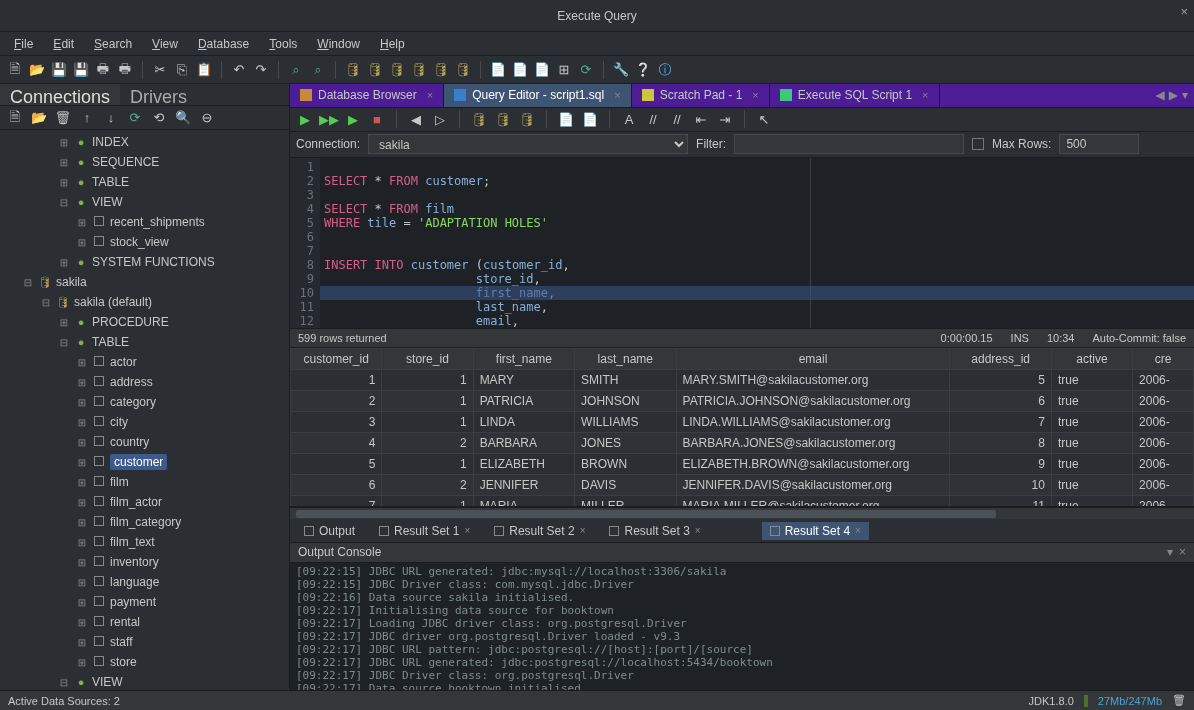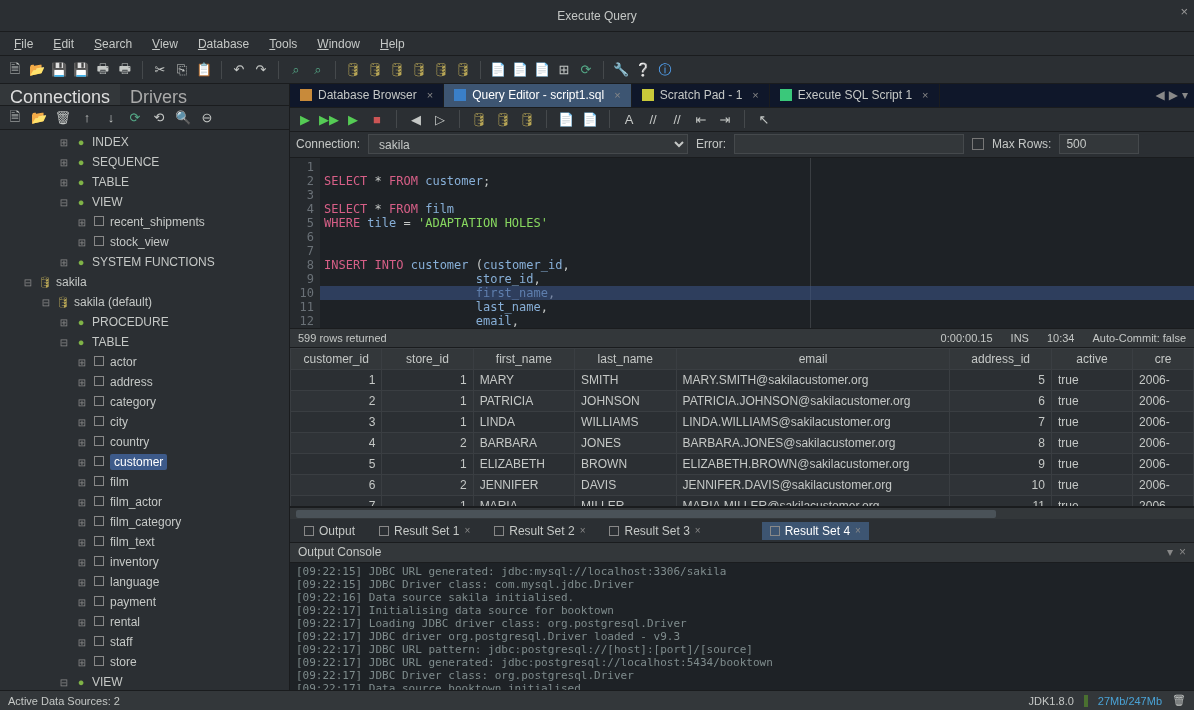--- a/index.html
+++ b/index.html
@@ -98,21 +98,21 @@
 .ic-table { color: #888; display:inline-block; width:10px; height:10px; border:1px solid #888; }
 .center {
   flex: 1;
   display: flex;
   flex-direction: column;
   min-width: 0;
 }
 .ctabs {
   height: 24px;
   display: flex;
-  background: #0f172a;
+  background: #4c1d95;
   border-bottom: 1px solid #1a1c1e;
   align-items: stretch;
 }
 .ctab {
   display: flex;
   align-items: center;
   padding: 0 10px;
   gap: 6px;
   border-right: 1px solid #1a1c1e;
   font-size: 12px;
@@ -538,21 +538,21 @@
       <span class="tbicon">//</span>
       <span class="tbicon">⇤</span>
       <span class="tbicon">⇥</span>
       <span class="tbsep"></span>
       <span class="tbicon">↖</span>
     </div>
 
     <div class="connrow">
       <span>Connection:</span>
       <select class="conn-sel"><option>sakila</option></select>
-      <span>Error:</span>
+      <span>Filter:</span>
       <input class="filter-in" value="" style="">
       <span class="chk"></span>
       <span>Max Rows:</span>
       <input class="rows-in" value="500" style="">
     </div>
 
     <div class="editor">
       <div class="gutter" id="gutter">1<br>2<br>3<br>4<br>5<br>6<br>7<br>8<br>9<br>10<br>11<br>12<br>13<br>14<br></div>
       <div class="code" id="code"><div class="vline"></div><div>&nbsp;</div><div><span class="kw">SELECT</span> * <span class="kw">FROM</span> <span class="id">customer</span>;</div><div>&nbsp;</div><div><span class="kw">SELECT</span> * <span class="kw">FROM</span> <span class="id">film</span></div><div><span class="kw">WHERE</span> <span class="id">tile</span> = <span class="str">'ADAPTATION HOLES'</span></div><div>&nbsp;</div><div>&nbsp;</div><div><span class="kw">INSERT</span> <span class="kw">INTO</span> <span class="id">customer</span> (<span class="id">customer_id</span>,</div><div>                     <span class="id">store_id</span>,</div><div>                     <span class="id">first_name</span>,</div><div>                     <span class="id">last_name</span>,</div><div>                     <span class="id">email</span>,</div><div>                     <span class="id">address_id</span>,</div><div class="hlrow" style="top: 128px;"></div></div>
     </div>

